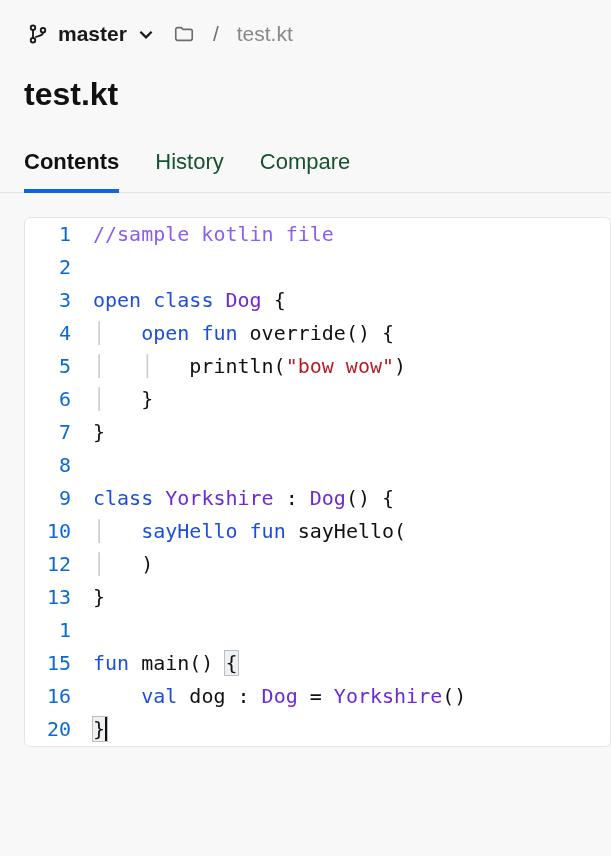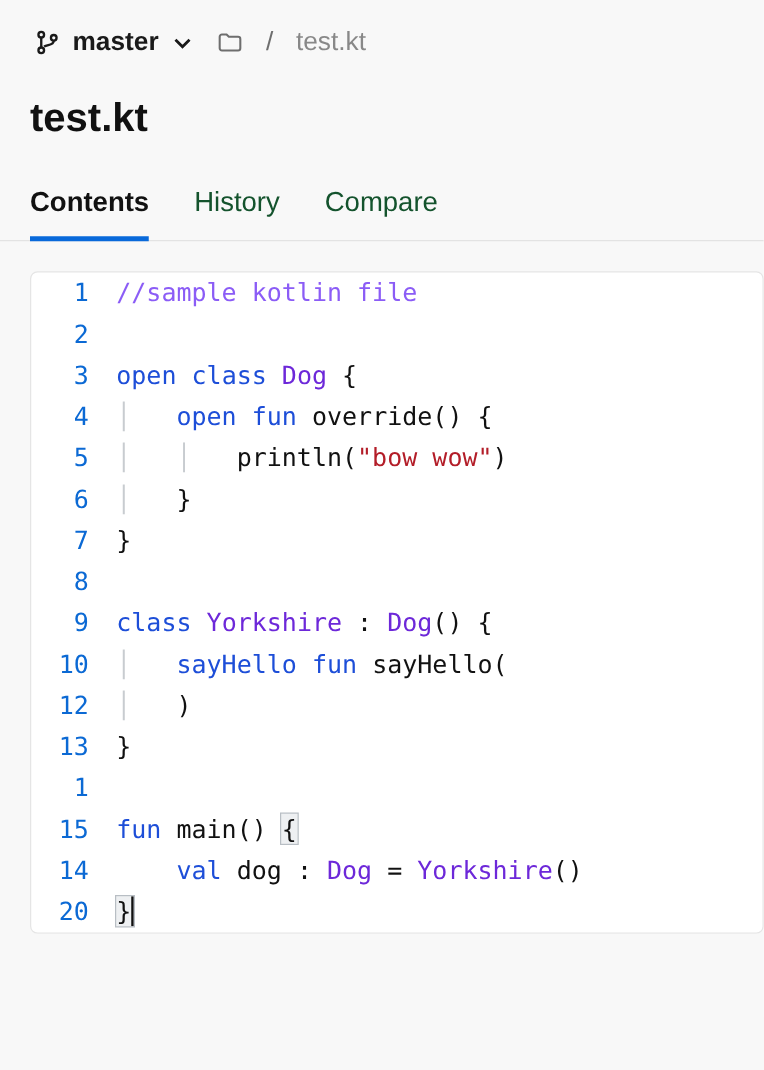--- a/index.html
+++ b/index.html
@@ -183,21 +183,21 @@
         </tr>
         <tr>
           <td class="ln">1</td>
           <td class="code">&nbsp;</td>
         </tr>
         <tr>
           <td class="ln">15</td>
           <td class="code"><span class="k">fun</span><span> main() </span><span class="box">{</span></td>
         </tr>
         <tr>
-          <td class="ln">14</td>
+          <td class="ln">16</td>
           <td class="code"><span>    </span><span class="k">val</span><span> dog : </span><span class="t">Dog</span><span> = </span><span class="t">Yorkshire</span><span>()</span></td>
         </tr>
         <tr>
           <td class="ln">20</td>
           <td class="code"><span class="box cursor-line">}</span></td>
         </tr>
       </tbody>
   </table>
 </div>
 

